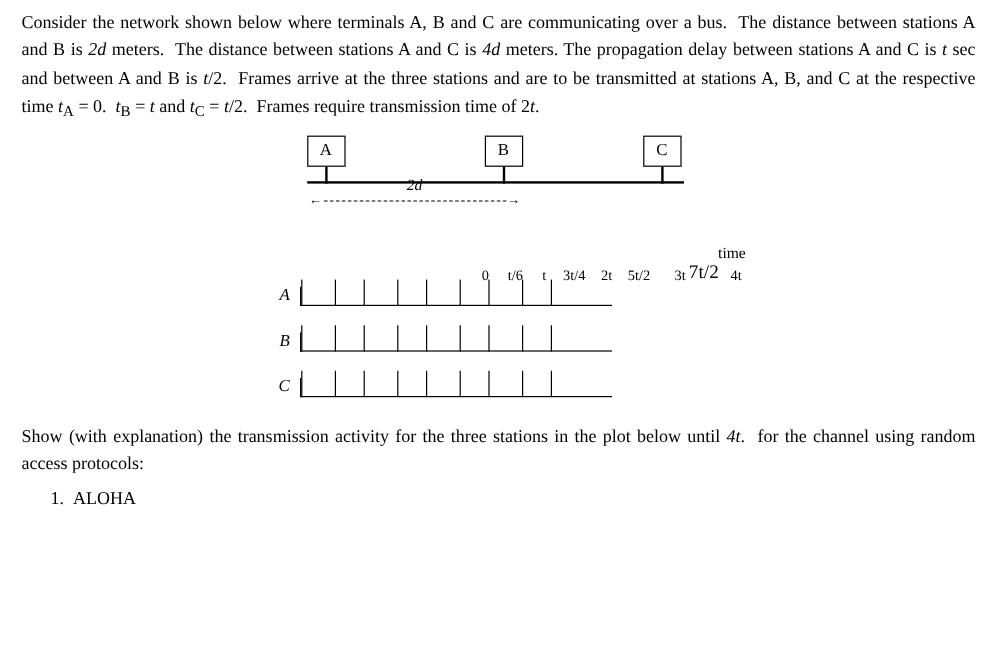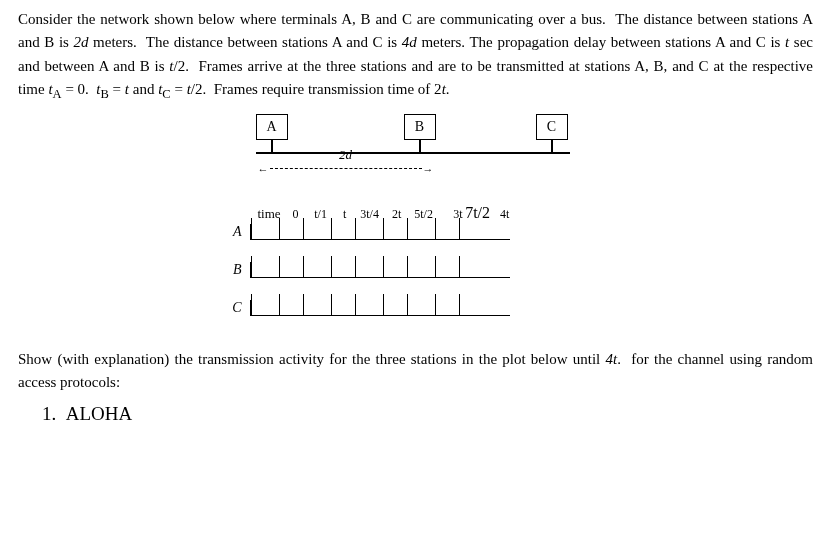--- a/index.html
+++ b/index.html
@@ -66,21 +66,21 @@
     }
 
     .bottom-text {
       line-height: 1.55;
       margin-top: 10px;
       text-align: justify;
     }
     .list-item {
       margin-left: 24px;
       margin-top: 6px;
-      font-size: 19px;
+      font-size: 15px;
     }
     .list-area {
       margin-top: 8px;
     }
   </style>
 </head>
 <body>
 
 <p class="main-text">
   Consider the network shown below where terminals A, B and C are communicating over a bus.&nbsp; The
@@ -117,25 +117,25 @@
         <span style="font-size:13px; font-style:italic; position:absolute; left:50%; top:-13px; transform:translateX(-50%);">2d</span>
 
         <span style="font-size:11px; line-height:1;">→</span>
       </div>
     </div>
   </div>
 </div>
 
 <div class="timeline-container" style="width:420px; margin:0 auto; margin-top:4px;">
 
-  <div style="display:flex; align-items:flex-end; margin-left:52px; margin-bottom:2px;">
+  <div style="display:flex; align-items:flex-end; margin-left:52px; margin-bottom:2px;flex-direction:column;">
     <span style="font-size:13px; margin-right:4px;">time</span>
     <div style="display:flex; align-items:flex-end;">
       <span style="width:22px; text-align:center; font-size:12px;">0</span>
-      <span style="width:28px; text-align:center; font-size:12px;">t/1</span>
+      <span style="width:28px; text-align:center; font-size:12px;">t/6</span>
       <span style="width:20px; text-align:center; font-size:12px;">t</span>
       <span style="width:30px; text-align:center; font-size:12px;">3t/4</span>
       <span style="width:24px; text-align:center; font-size:12px;">2t</span>
       <span style="width:30px; text-align:center; font-size:12px;">5t/2</span>
       <span style="width:24px; text-align:right; font-size:12px;">3t</span>
       <span style="width:30px; text-align:center; font-size:16px;">7t/2</span>
       <span style="width:24px; text-align:center; font-size:12px;">4t</span>
     </div>
   </div>
 
@@ -179,20 +179,20 @@
       <div style="position:absolute; left:80px; top:-6px; width:1px; height:22px; background:#000;"></div>
       <div style="position:absolute; left:104px; top:-6px; width:1px; height:22px; background:#000;"></div>
       <div style="position:absolute; left:132px; top:-6px; width:1px; height:22px; background:#000;"></div>
       <div style="position:absolute; left:156px; top:-6px; width:1px; height:22px; background:#000;"></div>
       <div style="position:absolute; left:184px; top:-6px; width:1px; height:22px; background:#000;"></div>
       <div style="position:absolute; left:208px; top:-6px; width:1px; height:22px; background:#000;"></div>
     </div>
   </div>
 </div>
 
-<p class="bottom-text" style="margin-top:32px;">
+<p class="bottom-text" style="margin-top:22px;">
   Show (with explanation) the transmission activity for the three stations in the plot below until <em>4t</em>.&nbsp; for
   the channel using random access protocols:
 </p>
 
 <div class="list-area">
   <p class="list-item">1.&nbsp;&nbsp;ALOHA</p>
 </div>
 
 </body></html>

